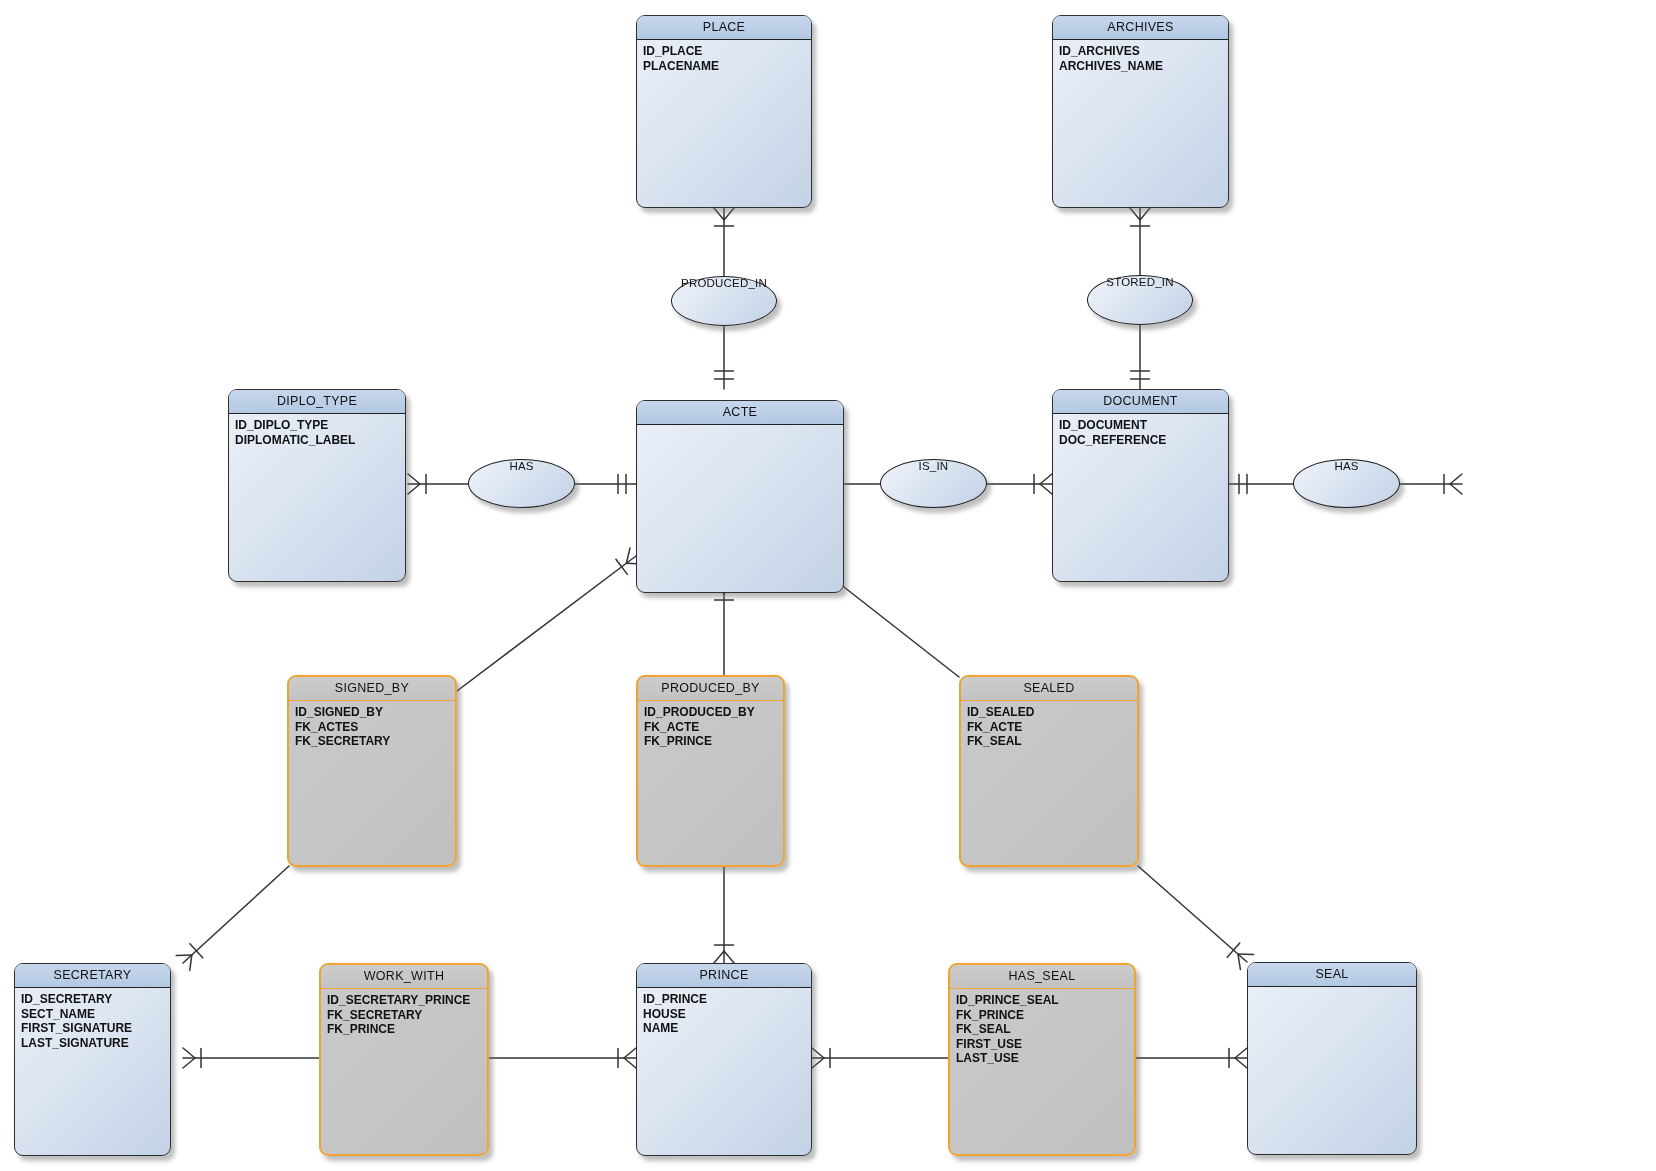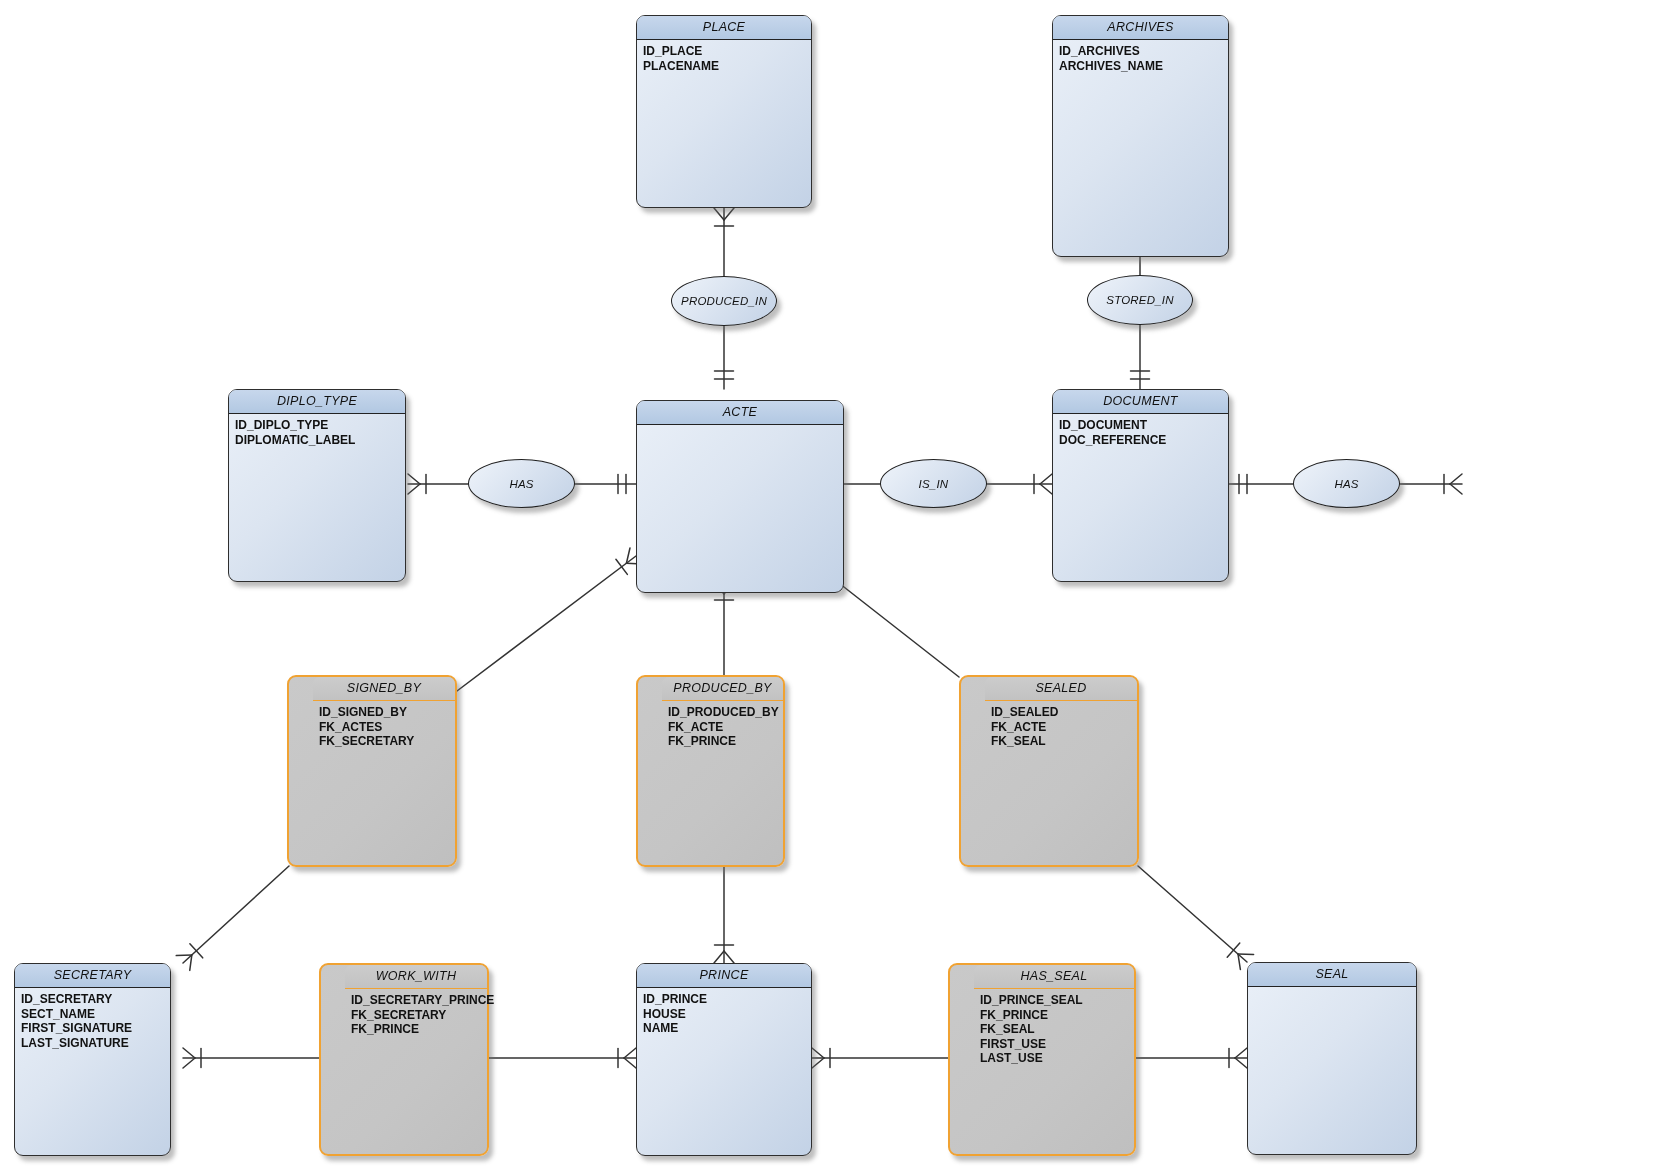--- a/index.html
+++ b/index.html
@@ -5,34 +5,34 @@
   html,body{margin:0;padding:0;background:#ffffff;}
   body{font-family:"Liberation Sans","DejaVu Sans",sans-serif;color:var(--ink,#111);}
   #canvas{position:relative;width:1656px;height:1171px;background:#fff;overflow:hidden;}
   #wires{position:absolute;left:0;top:0;z-index:1;}
 
   .entity{position:absolute;box-sizing:border-box;z-index:2;border-radius:9px;
           box-shadow:4px 5px 4px rgba(110,110,110,.45);}
   .entity.blue{border:1.6px solid #2e2e2e;
           background:linear-gradient(135deg,var(--blue-body-light) 0%,#dce5f1 45%,var(--blue-body-dark) 100%);}
   .entity.assoc{border:2px solid var(--accent-orange);
-          background:linear-gradient(135deg,#c9c9c9 0%,var(--gray-body) 60%,#bfbfbf 100%);padding-left:24px;}
+          background:linear-gradient(135deg,#c9c9c9 0%,var(--gray-body) 60%,#bfbfbf 100%);}
   .entity .hd{height:23px;line-height:23px;text-align:center;font-size:12.5px;
           letter-spacing:.3px;font-weight:500;border-bottom:1.5px solid #222;
           border-radius:7px 7px 0 0;
-          background:linear-gradient(var(--blue-header-top),var(--blue-header-bottom));font-style:italic;}
+          background:linear-gradient(var(--blue-header-top),var(--blue-header-bottom));}
   .entity.assoc .hd{border-bottom:1.5px solid var(--accent-orange);
           background:linear-gradient(#cccccc,#c2c2c2);}
   .entity .bd{padding:4px 6px 0 6px;font-size:12px;line-height:14.5px;white-space:pre;font-weight:bold;}
 
   .rel{position:absolute;box-sizing:border-box;z-index:2;border-radius:50%;
-       border:1.6px solid #1f1f1f;display:flex;align-items:center;justify-content:center;
+       border:1.6px solid #1f1f1f;display:flex;justify-content:center;
        font-size:11.5px;letter-spacing:.2px;
        background:linear-gradient(135deg,var(--blue-body-light) 10%,var(--blue-body-dark) 100%);
-       box-shadow:4px 5px 4px rgba(110,110,110,.45);font-style:italic;}
+       box-shadow:4px 5px 4px rgba(110,110,110,.45);}
 </style>
 </head>
 <body>
 
 <div id="canvas">
   <svg id="wires" width="1656" height="1171">
       <g>
         <line x1="724" y1="208" x2="724" y2="276" stroke="#333333" stroke-width="1.5" stroke-linecap="round"></line>
         <line x1="714" y1="208" x2="724" y2="220" stroke="#333333" stroke-width="1.5" stroke-linecap="round"></line>
         <line x1="734" y1="208" x2="724" y2="220" stroke="#333333" stroke-width="1.5" stroke-linecap="round"></line>
@@ -147,21 +147,21 @@
         <line x1="1247" y1="1068" x2="1235" y2="1058" stroke="#333333" stroke-width="1.5" stroke-linecap="round"></line>
         <line x1="1229" y1="1067.5" x2="1229" y2="1048.5" stroke="#333333" stroke-width="1.5" stroke-linecap="round"></line>
       </g>
     </svg>
 
   <div class="entity blue" style="left:636px;top:15px;width:176px;height:193px">
     <div class="hd">PLACE</div>
     <div class="bd"><div>ID_PLACE</div><div>PLACENAME</div></div>
   </div>
 
-  <div class="entity blue" style="left:1052px;top:15px;width:177px;height:242px">
+  <div class="entity blue" style="left:1052px;top:15px;width:177px;height:193px">
     <div class="hd">ARCHIVES</div>
     <div class="bd"><div>ID_ARCHIVES</div><div>ARCHIVES_NAME</div></div>
   </div>
 
   <div class="entity blue" style="left:228px;top:389px;width:178px;height:193px">
     <div class="hd">DIPLO_TYPE</div>
     <div class="bd"><div>ID_DIPLO_TYPE</div><div>DIPLOMATIC_LABEL</div></div>
   </div>
 
   <div class="entity blue" style="left:636px;top:400px;width:208px;height:193px">

